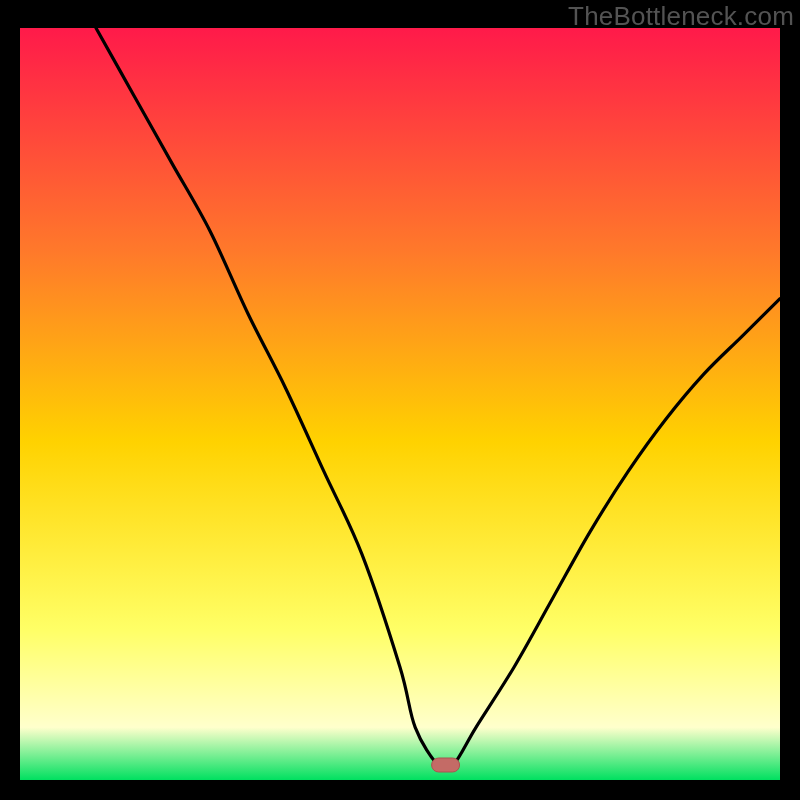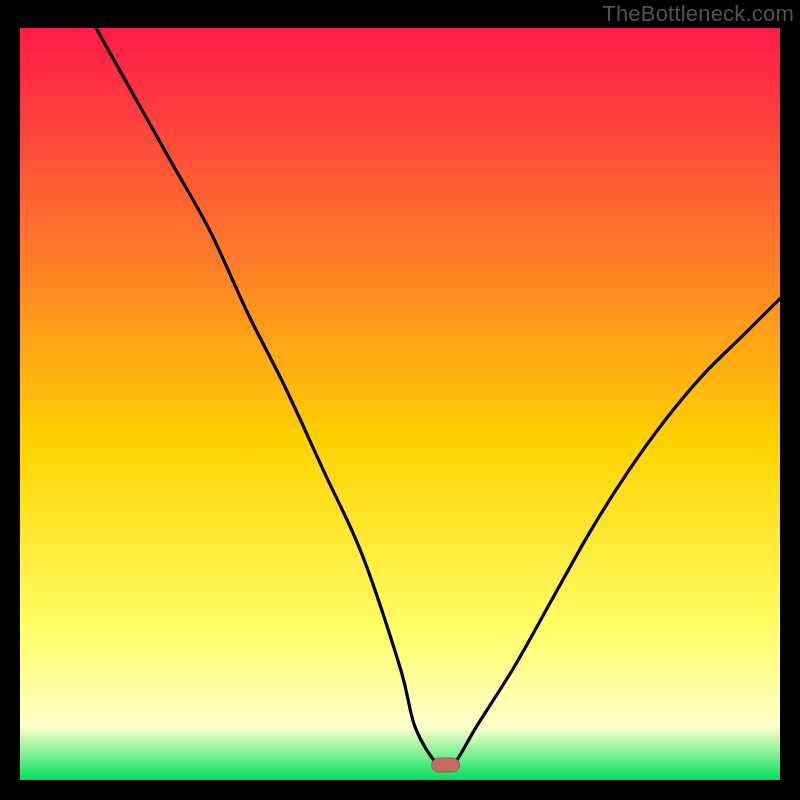--- a/index.html
+++ b/index.html
@@ -14,21 +14,21 @@
   .wrap {
     position: relative;
     width: 800px;
     height: 800px;
   }
   .watermark {
     position: absolute;
     top: 1px;
     right: 6px;
     color: #535353;
-    font-size: 22px;
+    font-size: 26px;
     font-weight: 500;
     letter-spacing: 0.2px;
     z-index: 5;
   }
   svg.chart {
     position: absolute;
     top: 0;
     left: 0;
     width: 800px;
     height: 800px;

